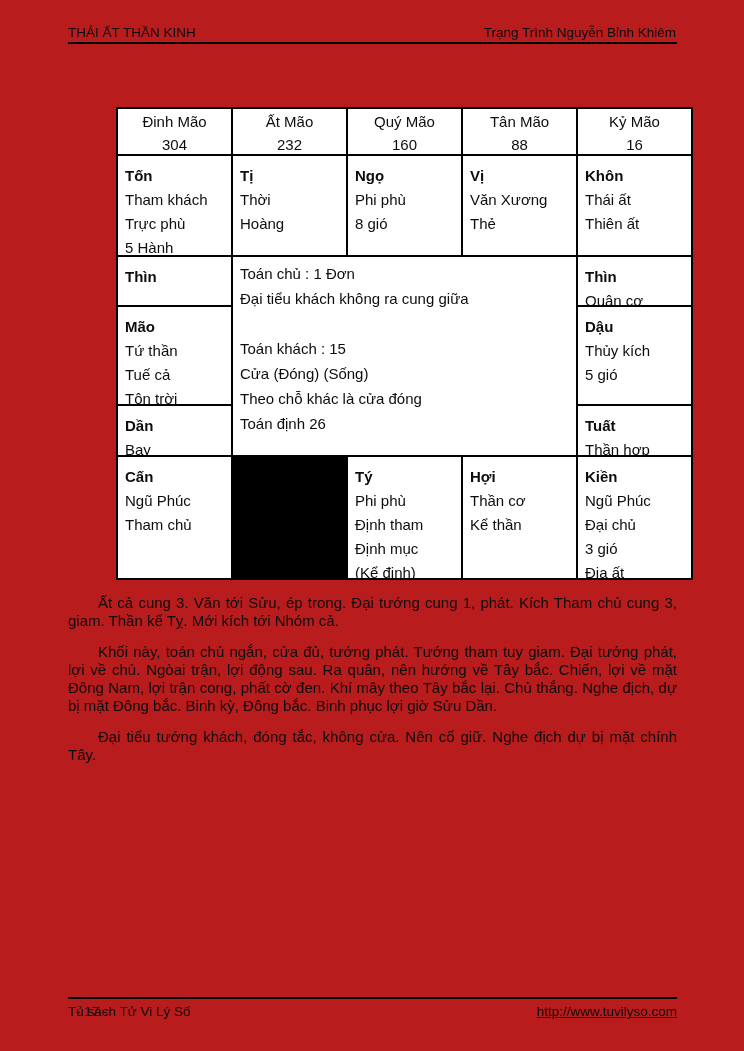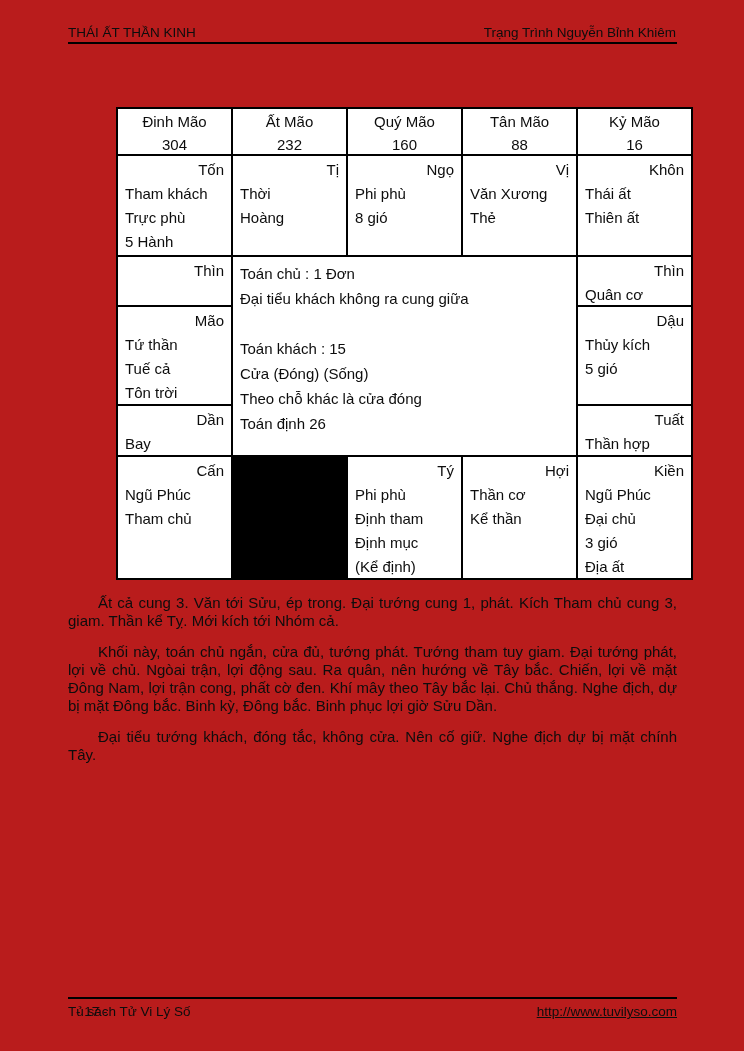--- a/index.html
+++ b/index.html
@@ -28,25 +28,25 @@
   .chart {
     position: absolute; left: 116px; top: 107px;
     width: 577px; height: 473px;
     background: #000;
     display: grid;
     grid-template-columns: repeat(5, 1fr);
     grid-template-rows: 45px 99px 48px 97px 49px 1fr;
     gap: 2px;
     padding: 2px;
   }
-  .cell { background: #fff; padding: 2px 7px; overflow: hidden; font-size: 15px; }
+  .cell { background: #fff; padding: 8px 7px; overflow: hidden; font-size: 15px; }
   .cell.year { text-align: center; padding-top: 1px; }
   .cname { line-height: 23px; }
   .cnum  { line-height: 23px; }
-  .ctitle { font-weight: normal; line-height: 24px; text-align: right; }
+  .ctitle { font-weight: bold; line-height: 24px; }
   .cline  { line-height: 24px; min-height: 24px; }
 
   .pos-r1c1{grid-row:1;grid-column:1} .pos-r1c2{grid-row:1;grid-column:2}
   .pos-r1c3{grid-row:1;grid-column:3} .pos-r1c4{grid-row:1;grid-column:4}
   .pos-r1c5{grid-row:1;grid-column:5}
   .pos-r2c1{grid-row:2;grid-column:1} .pos-r2c2{grid-row:2;grid-column:2}
   .pos-r2c3{grid-row:2;grid-column:3} .pos-r2c4{grid-row:2;grid-column:4}
   .pos-r2c5{grid-row:2;grid-column:5}
   .pos-thin{grid-row:3;grid-column:1} .pos-than{grid-row:3;grid-column:5}
   .pos-mao {grid-row:4;grid-column:1} .pos-dau {grid-row:4;grid-column:5}

